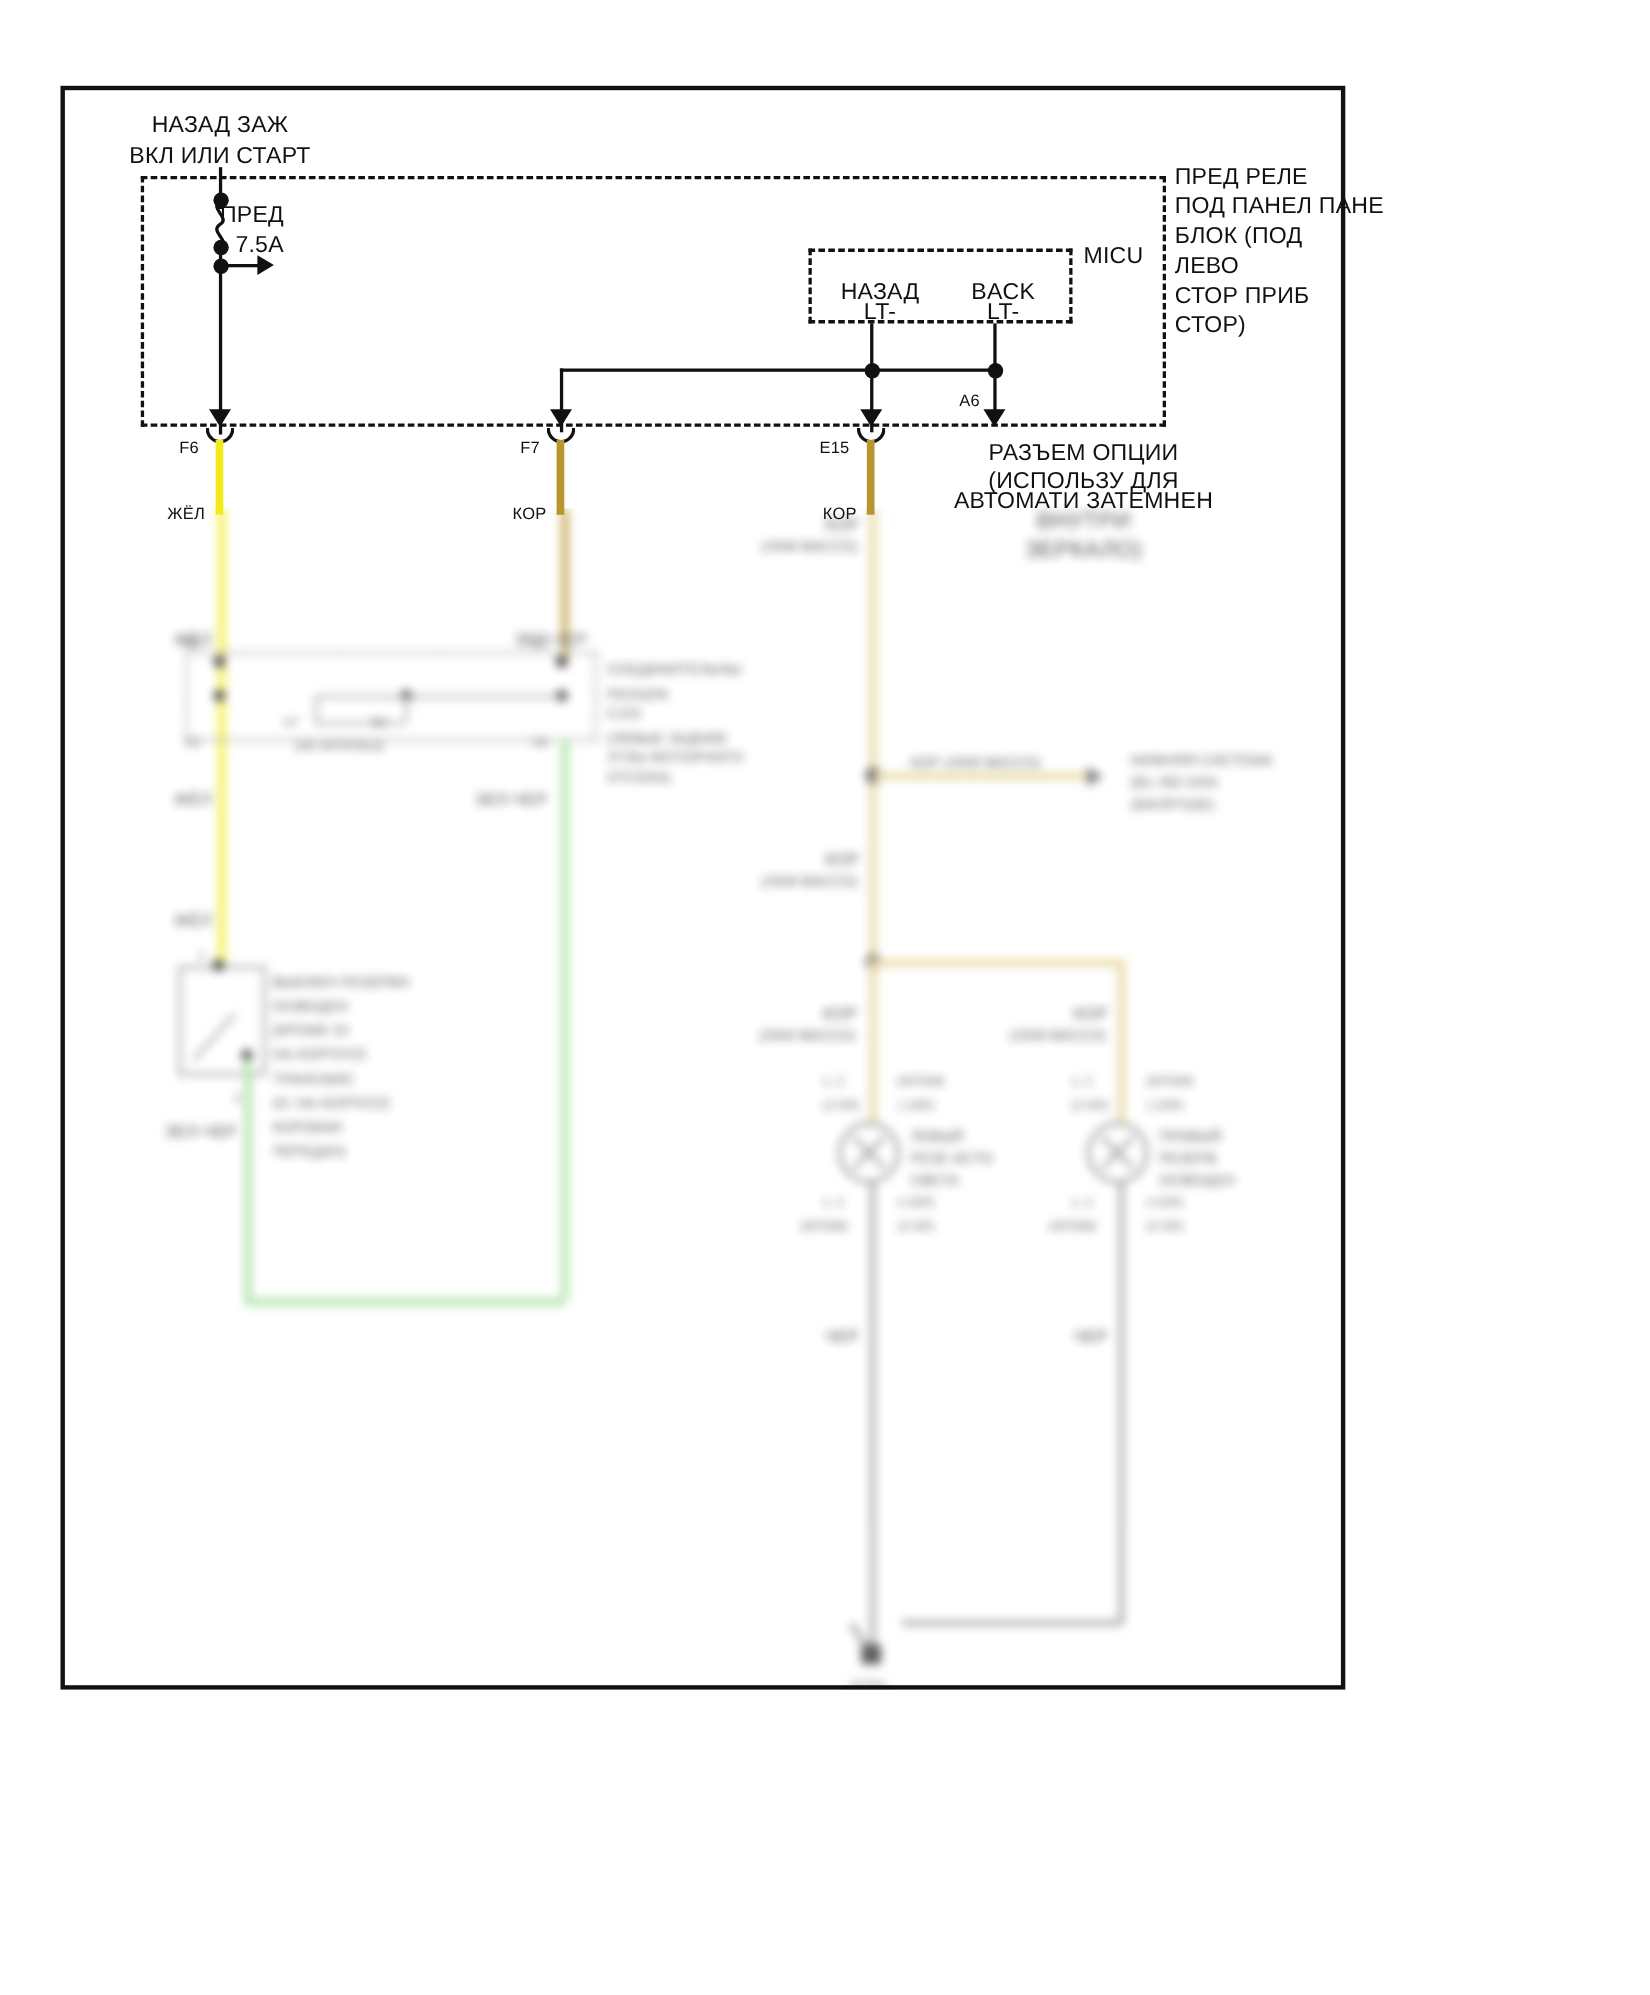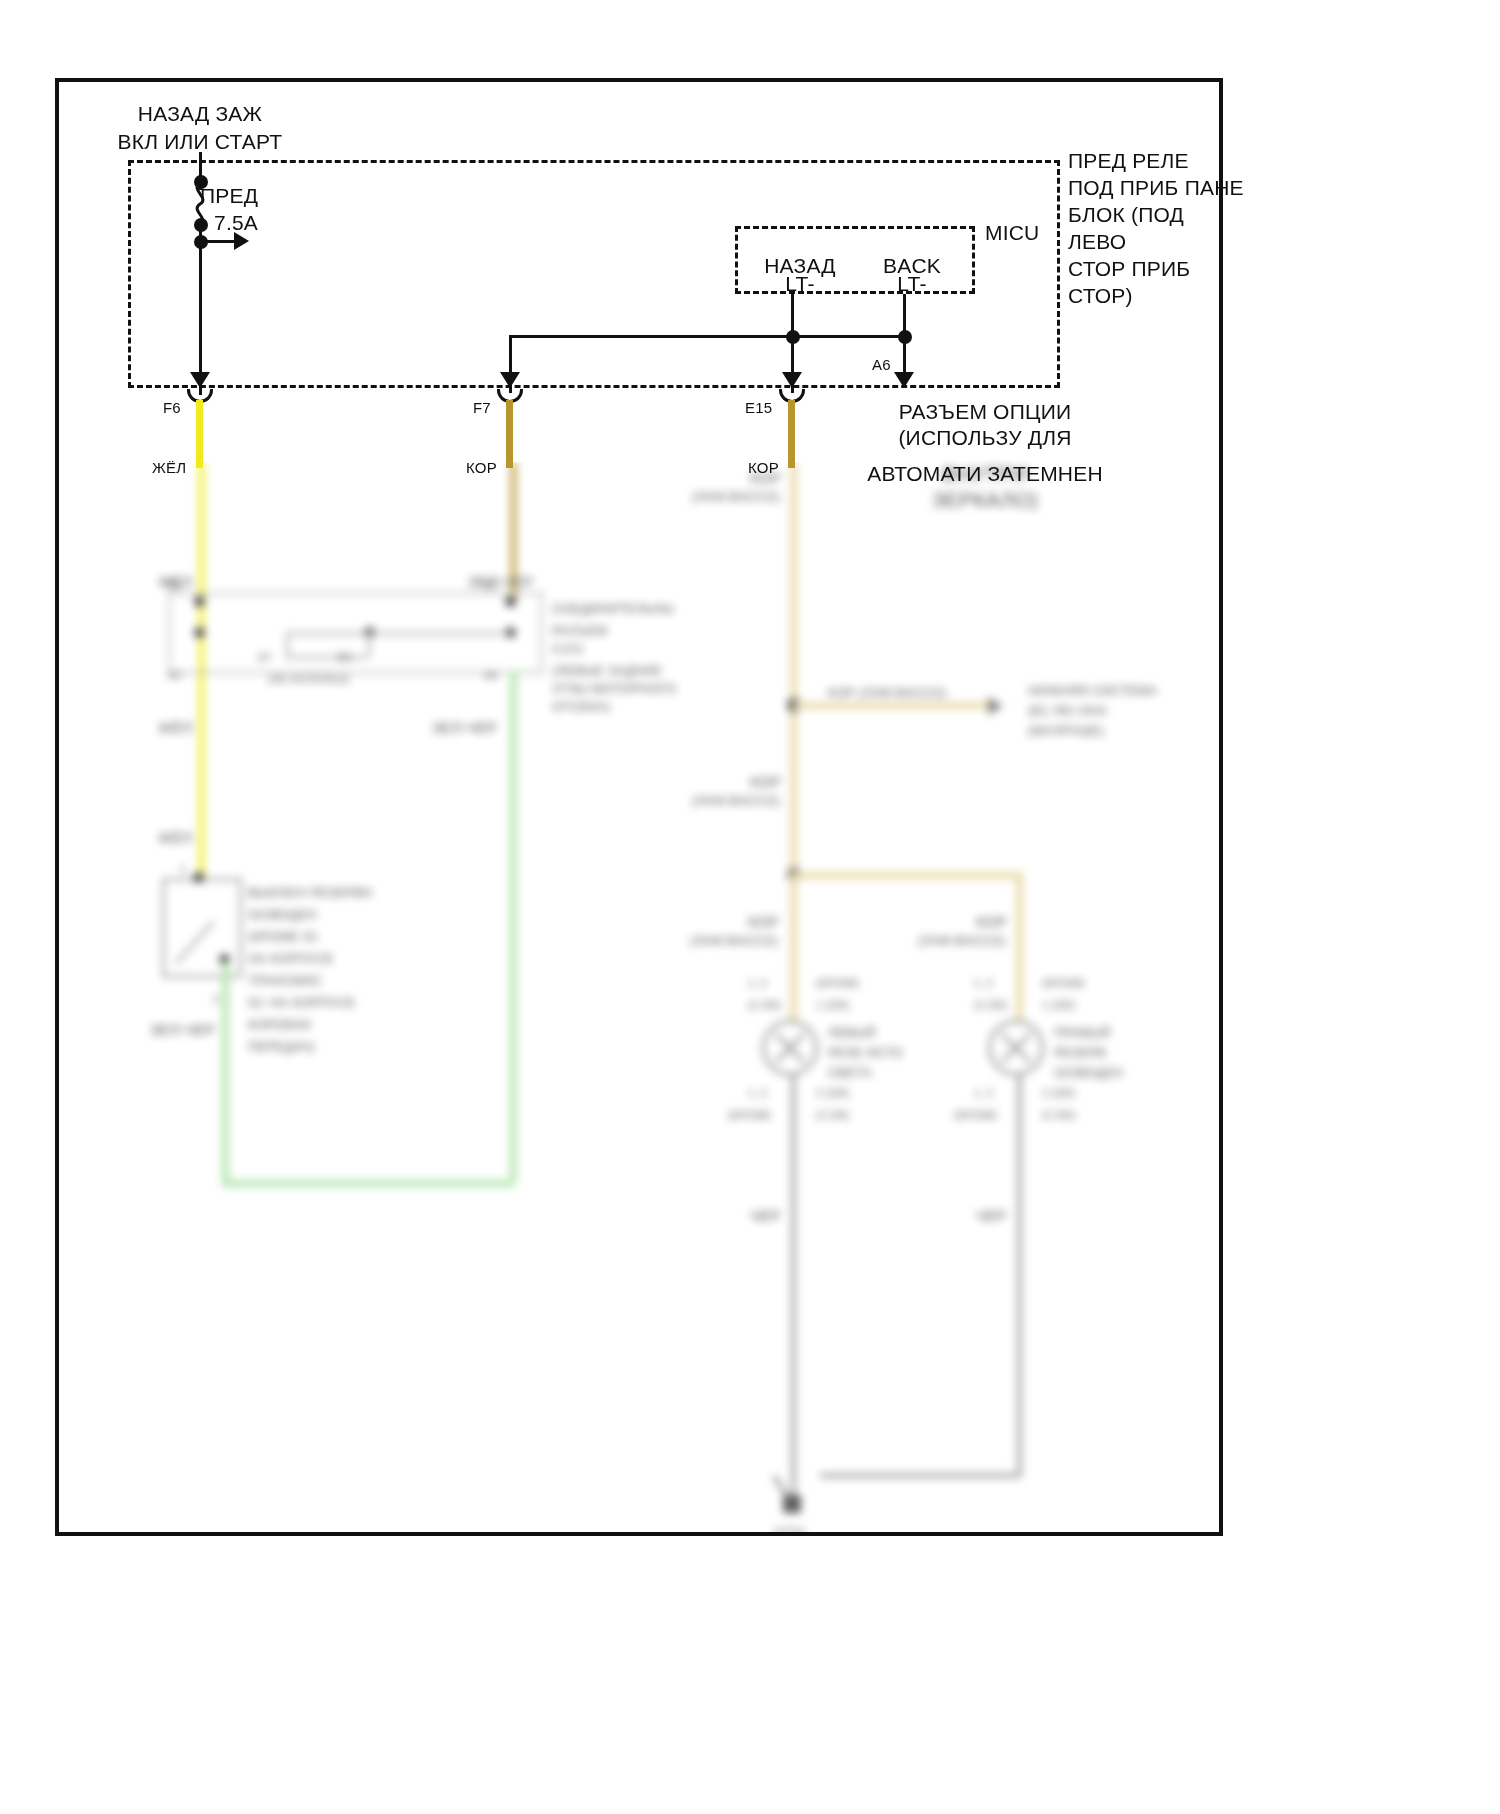--- a/index.html
+++ b/index.html
@@ -403,29 +403,29 @@
     <div class="conn-cradle" style="left:497px; top:389px;"></div>
     <div class="txt txt-sm" style="left:473px; top:398px;">F7</div>
 
     <div class="conn-arrow" style="left:782px; top:372px;"></div>
     <div class="conn-cradle" style="left:779px; top:389px;"></div>
     <div class="txt txt-sm" style="left:745px; top:398px;">E15</div>
 
     <div class="conn-arrow" style="left:894px; top:372px;"></div>
 
     <div class="txt" style="left:1068px; top:147px;">ПРЕД РЕЛЕ</div>
-    <div class="txt" style="left:1068px; top:174px;">ПОД ПРИБ ПАНЕ</div>
+    <div class="txt" style="left:1068px; top:174px;">ПОД ПАНЕЛ ПАНЕ</div>
     <div class="txt" style="left:1068px; top:201px;">БЛОК (ПОД</div>
     <div class="txt" style="left:1068px; top:228px;">ЛЕВО</div>
     <div class="txt" style="left:1068px; top:255px;">СТОР ПРИБ</div>
     <div class="txt" style="left:1068px; top:282px;">СТОР)</div>
 
     <div class="txt txt-c" style="left:790px; top:398px; width:390px;">РАЗЪЕМ ОПЦИИ</div>
     <div class="txt txt-c" style="left:790px; top:424px; width:390px;">(ИСПОЛЬЗУ ДЛЯ</div>
-    <div class="txt txt-c" style="left:790px; top:460px; width:390px;">АВТОМАТИ ЗАТЕМНЕН</div>
+    <div class="txt txt-c" style="left:790px; top:442px; width:390px;">АВТОМАТИ ЗАТЕМНЕН</div>
     <div class="txt txt-c" style="left:790px; top:455px; width:390px; top:450px;"></div>
 
     <div class="wire wire-yellow" style="left:196px; top:400px; height:68px;"></div>
     <div class="wire wire-brown" style="left:506px; top:400px; height:68px;"></div>
     <div class="wire wire-brown" style="left:788px; top:400px; height:68px;"></div>
 
     <div class="txt txt-sm" style="left:152px; top:458px;">ЖЁЛ</div>
     <div class="txt txt-sm" style="left:466px; top:458px;">КОР</div>
     <div class="txt txt-sm" style="left:748px; top:458px;">КОР</div>
 

